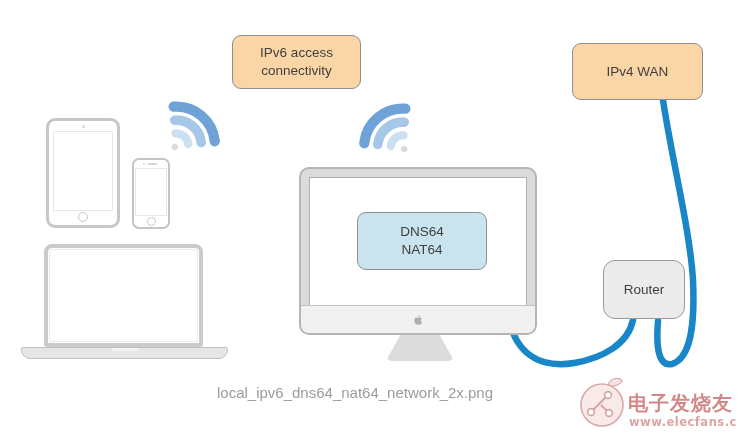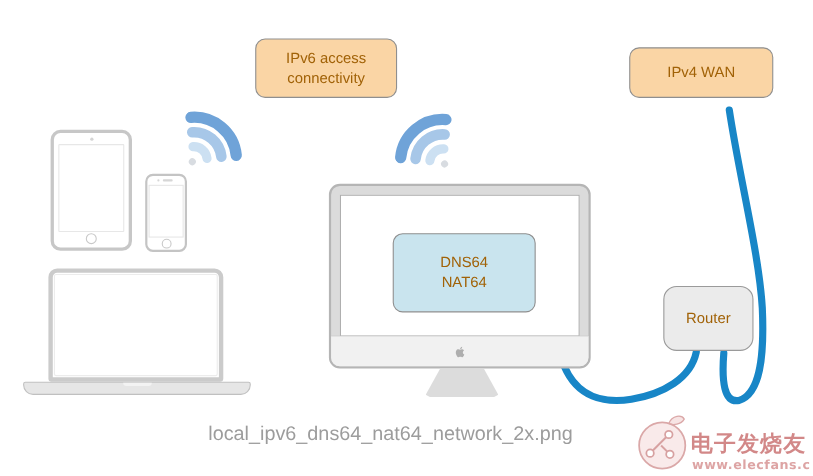--- a/index.html
+++ b/index.html
@@ -4,25 +4,25 @@
 <style>
   html,body{margin:0;padding:0;background:#fff;}
   #canvas{
     position:relative;width:739px;height:433px;background:#ffffff;
     font-family:"Liberation Sans","DejaVu Sans",sans-serif;overflow:hidden;
   }
   
   .note{
     position:absolute;box-sizing:border-box;border:1.5px solid #8f8f8f;border-radius:9px;
     background:#fad5a5;display:flex;flex-direction:column;align-items:center;justify-content:center;
-    font-size:13.5px;line-height:18px;color:#a16207;text-align:center;
+    font-size:13.5px;line-height:18px;color:#404040;text-align:center;
   }
   #ipv6-box{left:232px;top:35px;width:129px;height:54px;}
-  #wan-box{left:572px;top:43px;width:131px;height:46px;}
-  #dns-box{left:357px;top:212px;width:130px;height:72px;background:#c9e4ee;}
+  #wan-box{left:572px;top:43px;width:131px;height:57px;}
+  #dns-box{left:357px;top:212px;width:130px;height:58px;background:#c9e4ee;}
   #router-box{left:603px;top:260px;width:82px;height:59px;background:#ebebeb;border-color:#9a9a9a;border-radius:12px;}
   
   .dev{position:absolute;box-sizing:border-box;background:#fff;}
   #ipad{left:46px;top:118px;width:74px;height:110px;border:3px solid #c7c7c7;border-radius:9px;}
   #ipad .screen{position:absolute;left:4px;right:4px;top:10px;bottom:14px;border:1px solid #e7e7e7;border-radius:1px;}
   #ipad .cam{position:absolute;top:4px;left:50%;width:3px;height:3px;margin-left:-1.5px;background:#d4d4d4;border-radius:50%;}
   #ipad .home{position:absolute;bottom:3px;left:50%;width:8px;height:8px;margin-left:-5px;border:1.5px solid #c9c9c9;border-radius:50%;}
   #iphone{left:132px;top:158px;width:38px;height:71px;border:2.5px solid #c4c4c4;border-radius:7px;}
   #iphone .screen{position:absolute;left:1px;right:1px;top:8px;bottom:11px;border:1px solid #e7e7e7;}
   #iphone .speaker{position:absolute;top:3px;left:50%;width:9px;height:2px;margin-left:-3px;background:#d6d6d6;border-radius:2px;}
@@ -36,21 +36,21 @@
   #imac-body{left:299px;top:167px;width:238px;height:168px;background:#dbdbdb;border:2px solid #b5b5b5;border-radius:10px;}
   #imac-screen{position:absolute;left:8px;right:8px;top:8px;height:127px;background:#fff;border:1px solid #afafaf;}
   #imac-chin{position:absolute;left:0;right:0;bottom:0;height:27px;background:#f1f1f1;border-top:1px solid #c2c2c2;border-radius:0 0 8px 8px;display:flex;align-items:center;justify-content:center;}
   #imac-stand{left:387px;top:335px;width:66px;height:26px;background:#dcdcdc;border:none;clip-path:polygon(20% 0,80% 0,100% 92%,94% 100%,6% 100%,0 92%);}
   
   .wifi{position:absolute;width:64px;height:74px;}
   #wifi-left{left:163px;top:86px;transform:rotate(40deg);}
   #wifi-right{left:352px;top:88px;transform:rotate(-40deg);}
   
   #cables{position:absolute;left:0;top:0;pointer-events:none;}
-  #caption{position:absolute;left:155px;top:384px;width:400px;text-align:center;font-size:18px;color:#9c9c9c;}
+  #caption{position:absolute;left:155px;top:384px;width:400px;text-align:center;font-size:15px;color:#9c9c9c;}
   #watermark{position:absolute;left:578px;top:374px;width:158px;height:56px;}
 </style>
 </head>
 <body>
 
 <div id="canvas">
 
   <svg id="cables" width="739" height="433" viewBox="0 0 739 433">
     <path d="M663,100 C672,160 690,230 693,280 C695,325 691,358 672,364 C658,367 656,346 658,321" fill="none" stroke="#1886c7" stroke-width="6.5" stroke-linecap="round"></path>
     <path d="M513,333 C525,361 549,367 574,363 C603,358 628,344 633,320" fill="none" stroke="#1886c7" stroke-width="6.5" stroke-linecap="round"></path>

